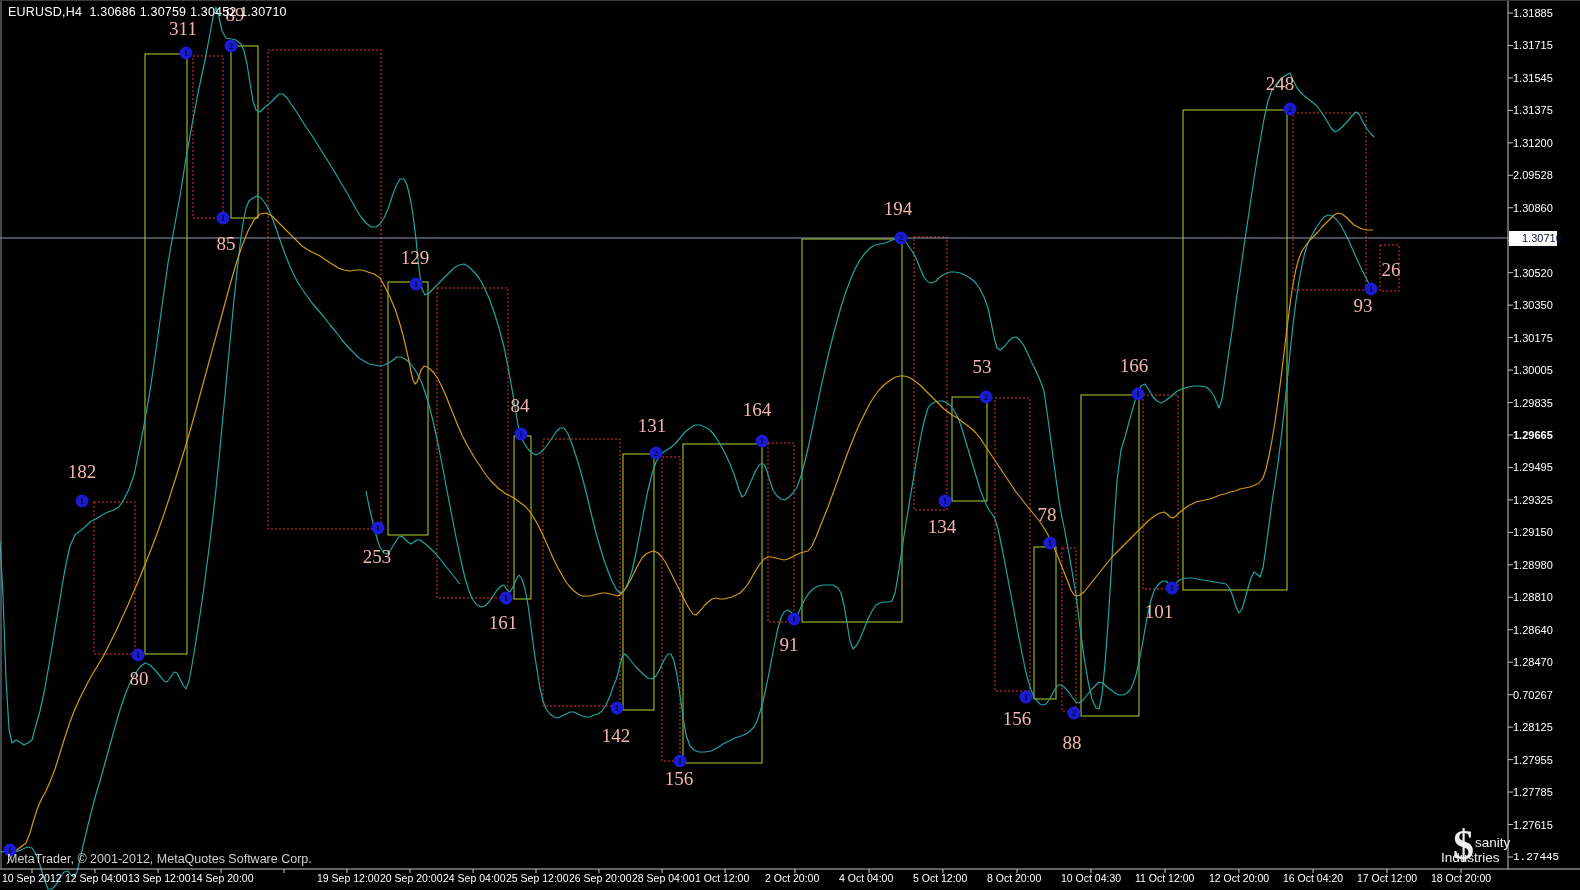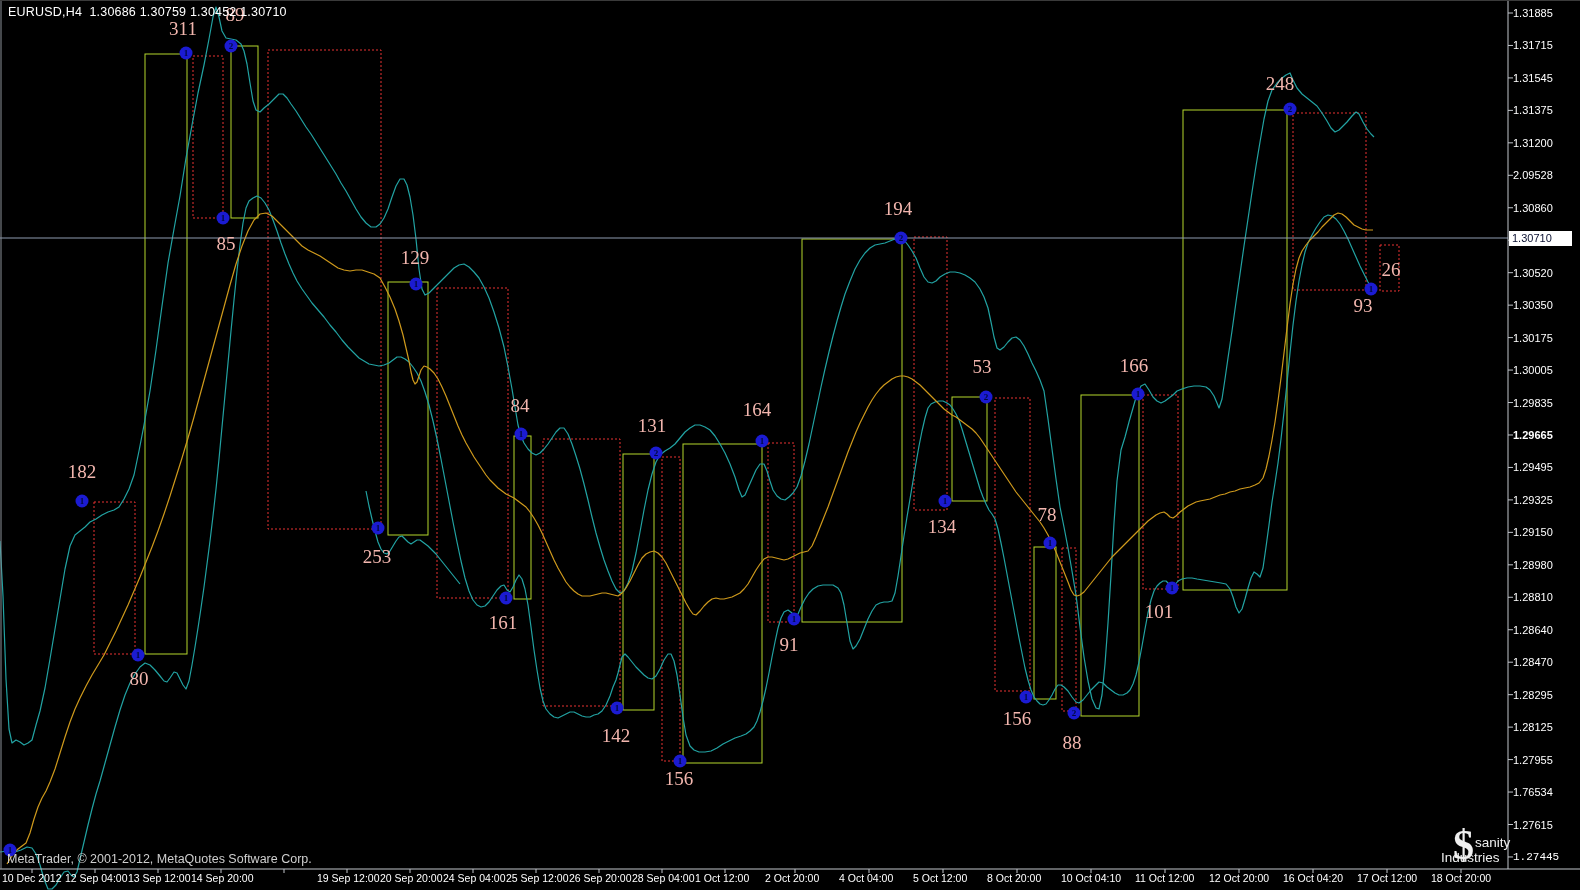--- a/index.html
+++ b/index.html
@@ -7,22 +7,22 @@
          font-family:"Liberation Sans",sans-serif;border-top:1px solid #3a3a3a;box-sizing:border-box;}
   #chart-svg{position:absolute;left:0;top:0;}
   .hud{position:absolute;color:#fff;}
   #header{left:8px;top:4px;font-size:12.5px;letter-spacing:.2px;color:#fff;white-space:pre;}
   #copyright{left:7px;top:851px;font-size:12.5px;color:#cfcfcf;}
   #watermark{left:1437px;top:828px;width:70px;height:44px;color:#efefef;}
   #watermark .big-dollar{position:absolute;left:16px;top:-8px;font-size:42px;font-weight:bold;
          font-family:"Liberation Serif",serif;}
   #watermark .wm1{position:absolute;left:38px;top:6px;font-size:13.5px;}
   #watermark .wm2{position:absolute;left:4px;top:21px;font-size:13.5px;}
-  #price-tag{position:absolute;left:1509px;width:63px;height:15px;background:#fff;color:#0a1030;
-         font-size:11px;line-height:15px;padding-left:3px;box-sizing:border-box;}
+  #price-tag{position:absolute;left:1509px;width:48px;height:15px;background:#fff;color:#0a1030;
+         font-size:11px;line-height:15px;padding-left:13px;box-sizing:border-box;}
   .ylab{position:absolute;left:1513px;font-size:11px;color:#fff;white-space:nowrap;}
   .xlab{position:absolute;top:871px;font-size:10.5px;color:#fff;white-space:nowrap;}
 </style>
 </head>
 <body>
 
 <div id="stage">
   <svg id="chart-svg" width="1580" height="890">
       <rect x="145" y="53" width="42" height="600" fill="none" stroke="#b4d62c" stroke-width="1" stroke-dasharray="none"></rect>
       <rect x="193" y="55" width="30" height="162" fill="none" stroke="#e83232" stroke-width="1" stroke-dasharray="2 2"></rect>
@@ -208,44 +208,44 @@
       <div class="ylab" style="top: 363.06px;">1.30005</div>
       <div class="ylab" style="top: 395.52px;">1.29835</div>
       <div class="ylab" style="top: 427.98px; font-weight: bold;">1.29665</div>
       <div class="ylab" style="top: 460.44px;">1.29495</div>
       <div class="ylab" style="top: 492.9px;">1.29325</div>
       <div class="ylab" style="top: 525.36px;">1.29150</div>
       <div class="ylab" style="top: 557.82px;">1.28980</div>
       <div class="ylab" style="top: 590.28px;">1.28810</div>
       <div class="ylab" style="top: 622.74px;">1.28640</div>
       <div class="ylab" style="top: 655.2px;">1.28470</div>
-      <div class="ylab" style="top: 687.66px;">1.28295</div>
+      <div class="ylab" style="top: 687.66px;">0.70267</div>
       <div class="ylab" style="top: 720.12px;">1.28125</div>
       <div class="ylab" style="top: 752.58px;">1.27955</div>
-      <div class="ylab" style="top: 785.04px;">1.76534</div>
+      <div class="ylab" style="top: 785.04px;">1.27785</div>
       <div class="ylab" style="top: 817.5px;">1.27615</div>
       <div class="ylab" style="top: 849.96px; font-family: Liberation Mono, monospace;">1.27445</div>
     </div>
   <div id="xlabels">
-      <div class="xlab" style="left: 2px;">10 Dec 2012</div>
+      <div class="xlab" style="left: 2px;">10 Sep 2012</div>
       <div class="xlab" style="left: 65px;">12 Sep 04:00</div>
       <div class="xlab" style="left: 128px;">13 Sep 12:00</div>
       <div class="xlab" style="left: 191px;">14 Sep 20:00</div>
       <div class="xlab" style="left: 242px; margin-top: 44px;">18 Sep 04:00</div>
       <div class="xlab" style="left: 317px;">19 Sep 12:00</div>
       <div class="xlab" style="left: 380px;">20 Sep 20:00</div>
       <div class="xlab" style="left: 443px;">24 Sep 04:00</div>
       <div class="xlab" style="left: 506px;">25 Sep 12:00</div>
       <div class="xlab" style="left: 569px;">26 Sep 20:00</div>
       <div class="xlab" style="left: 632px;">28 Sep 04:00</div>
       <div class="xlab" style="left: 695px;">1 Oct 12:00</div>
       <div class="xlab" style="left: 765px;">2 Oct 20:00</div>
       <div class="xlab" style="left: 839px;">4 Oct 04:00</div>
       <div class="xlab" style="left: 913px; text-align: center;">5 Oct 12:00</div>
       <div class="xlab" style="left: 987px;">8 Oct 20:00</div>
-      <div class="xlab" style="left: 1061px;">10 Oct 04:10</div>
+      <div class="xlab" style="left: 1061px;">10 Oct 04:30</div>
       <div class="xlab" style="left: 1135px;">11 Oct 12:00</div>
       <div class="xlab" style="left: 1209px;">12 Oct 20:00</div>
       <div class="xlab" style="left: 1283px;">16 Oct 04:20</div>
       <div class="xlab" style="left: 1357px;">17 Oct 12:00</div>
       <div class="xlab" style="left: 1431px;">18 Oct 20:00</div>
     </div>
 </div>
 
 </body></html>

